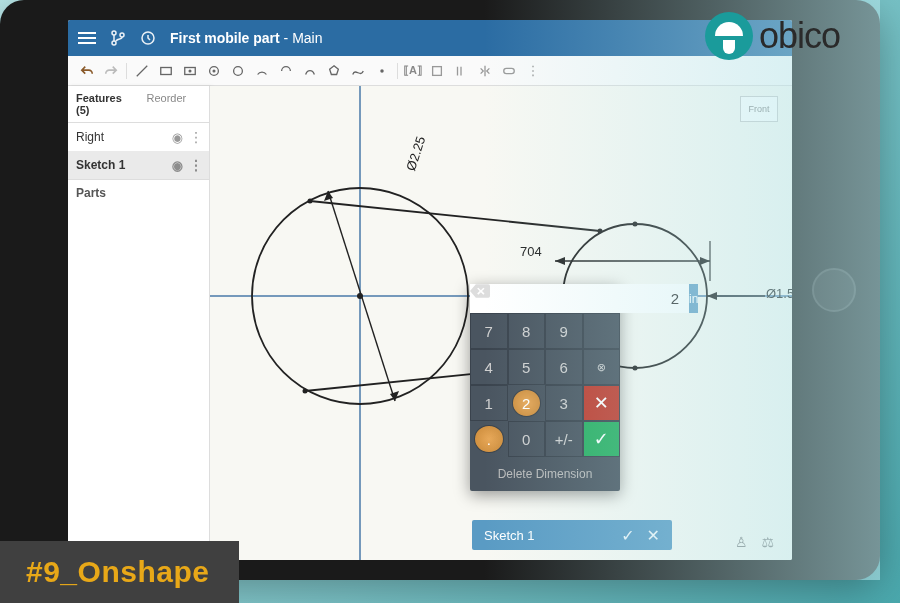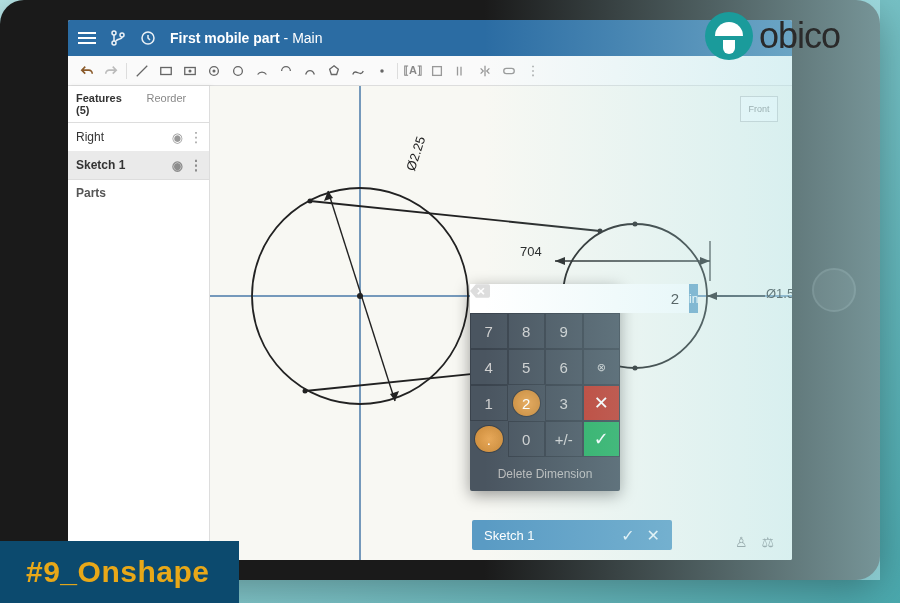--- a/index.html
+++ b/index.html
@@ -42,21 +42,21 @@
 .key{height:36px;display:flex;align-items:center;justify-content:center;color:#d0d0d0;font-size:15px;border:0.5px solid #3a434d;cursor:pointer;background:#4a5560}
 .key.orange{background:radial-gradient(circle,#e8a858,#c88838);border-radius:50%;margin:4px;height:28px;color:#fff}
 .key.red{background:#c0392b;color:#fff;font-size:18px}
 .key.green{background:#27ae60;color:#fff;font-size:18px}
 .key.backspace svg{width:20px;height:14px}
 .dim-delete{padding:10px;text-align:center;color:#bbb;font-size:12px;cursor:pointer}
 .bottom-sketch-bar{position:absolute;bottom:10px;right:120px;width:200px;height:30px;background:#5a9bc4;display:flex;align-items:center;padding:0 12px;color:#fff;font-size:13px;border-radius:2px}
 .bottom-sketch-bar .check{margin-left:auto;font-size:16px;opacity:0.9}
 .bottom-sketch-bar .xmark{margin-left:12px;font-size:16px;opacity:0.9}
 .bottom-icons{position:absolute;bottom:10px;right:18px;display:flex;gap:14px;color:#888;font-size:14px}
-.hashtag-banner{position:absolute;bottom:0;left:0;background:#0c4a6e;padding:14px 30px 14px 26px;z-index:50}
+.hashtag-banner{position:absolute;bottom:0;left:0;background:#404040;padding:14px 30px 14px 26px;z-index:50}
 .hashtag-banner span{font-size:30px;font-weight:800;color:#e8a818;letter-spacing:0.5px}
 .overlay-tint{position:absolute;inset:0;background:linear-gradient(to right,transparent 55%,rgba(180,230,235,0.6) 100%);pointer-events:none;z-index:30}
 </style>
 </head>
 <body>
 
 <div class="obico-logo">
   <div class="obico-owl"></div>
   <div class="obico-text">obico</div>
 </div>

